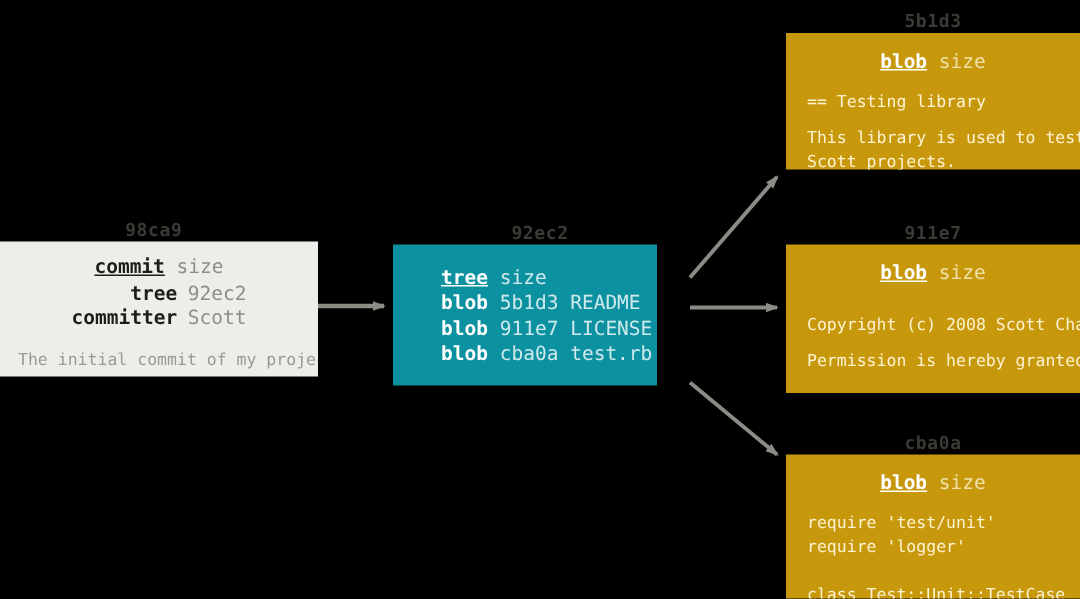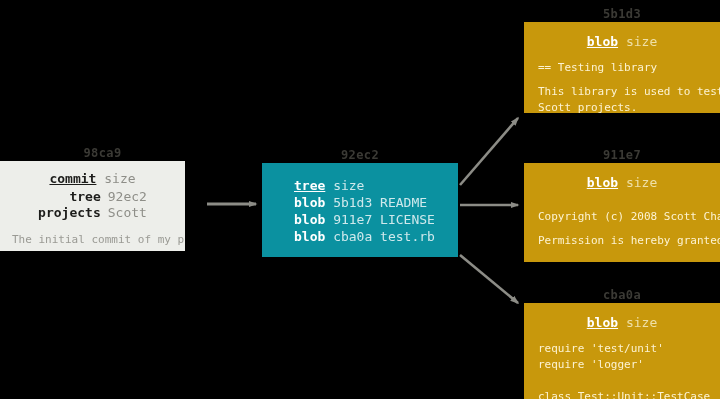--- a/index.html
+++ b/index.html
@@ -145,43 +145,43 @@
       </marker>
     </defs>
     <line x1="207" y1="204" x2="256" y2="204" stroke="#8c8c86" stroke-width="3" marker-end="url(#ah)"></line>
     <line x1="460" y1="185" x2="518" y2="118" stroke="#8c8c86" stroke-width="2.6" marker-end="url(#ah)"></line>
     <line x1="460" y1="205" x2="518" y2="205" stroke="#8c8c86" stroke-width="2.6" marker-end="url(#ah)"></line>
     <line x1="460" y1="255" x2="518" y2="303" stroke="#8c8c86" stroke-width="2.6" marker-end="url(#ah)"></line>
   </svg>
 
   <div class="hash-label" style="left:0px; top:146px; width:205px;">98ca9</div>
 
-  <div class="obj-box obj-commit" style="left:0px; top:161px; width:185px; height:90px;">
+  <div class="obj-box obj-commit" style="left:0px; top:161px; width:212px; height:90px;">
     <div class="obj-header">
       <span class="kw">commit</span>
       <span class="sz">size</span>
     </div>
     <table class="kv-table">
       <tbody>
           <tr>
         <td class="kv-k">tree</td>
         <td class="kv-v">92ec2</td>
       </tr>
       <tr>
-        <td class="kv-k">projects</td>
+        <td class="kv-k">committer</td>
         <td class="kv-v">Scott</td>
       </tr>
     </tbody>
       </table>
     <div class="commit-msg">The initial commit of my project</div>
   </div>
 
   <div class="hash-label" style="left:262px; top:148px; width:196px;">92ec2</div>
 
-  <div class="obj-box obj-tree" style="left:262px; top:163px; width:196px; height:94px;">
+  <div class="obj-box obj-tree" style="left:262px; top:163px; width:176px; height:94px;">
     <div class="tree-list">
       <div class="tree-row">
         <span class="t-kw under">tree</span>
         <span class="t-name">size</span>
       </div>
       <div class="tree-row">
         <span class="t-kw">blob</span>
         <span class="t-hash">5b1d3</span>
         <span class="t-name">README</span>
       </div>

